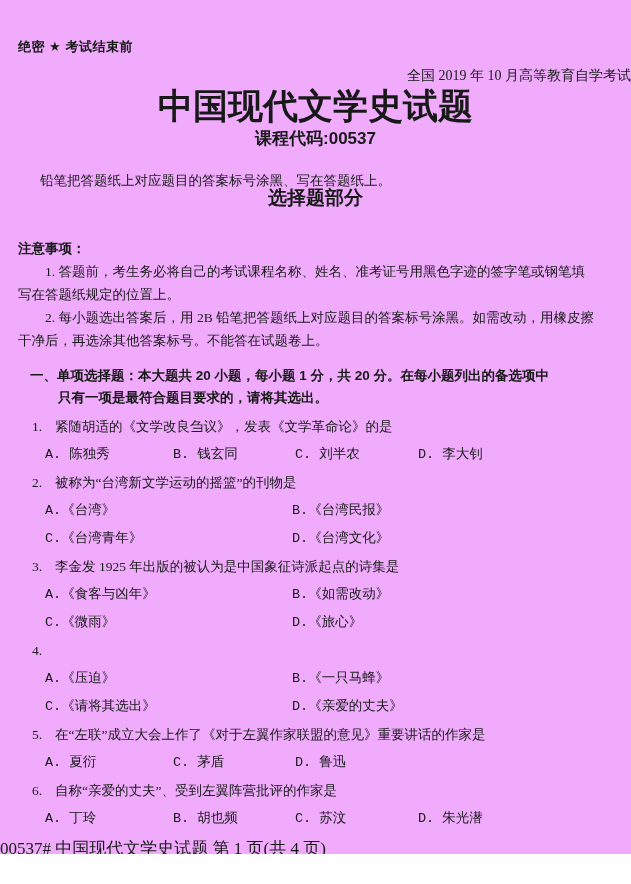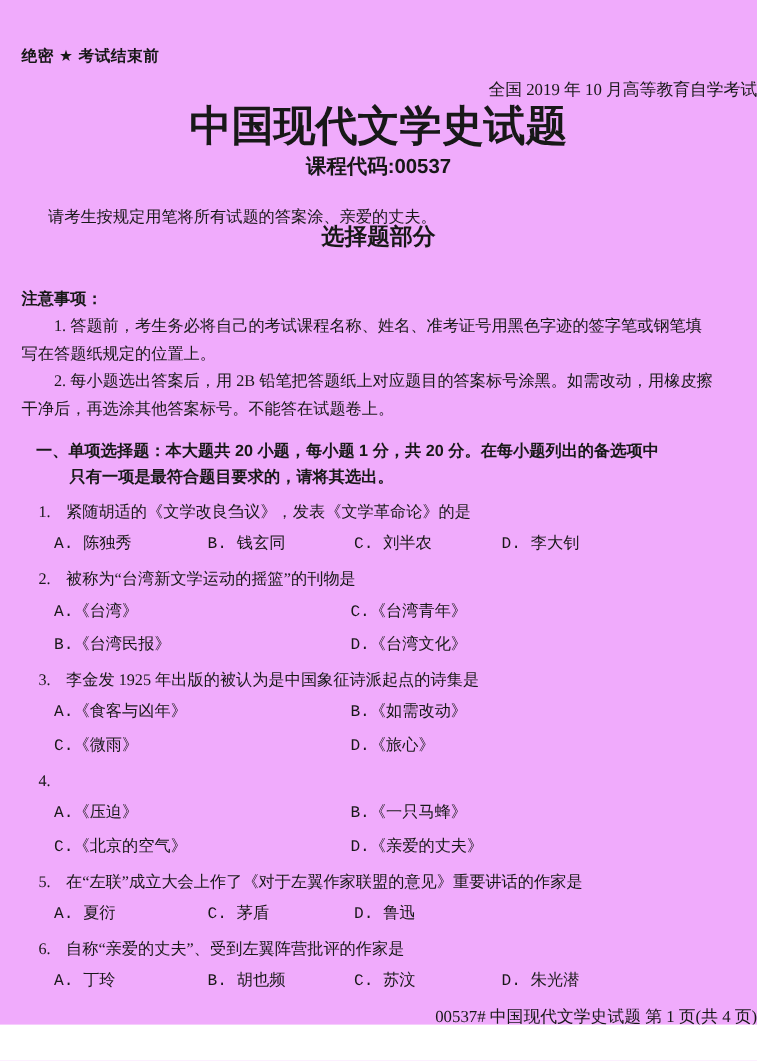--- a/index.html
+++ b/index.html
@@ -67,35 +67,35 @@
   .q-options {
     display:grid; margin-left:13px; margin-bottom:8px;
     font-size:13.5px; line-height:20px; row-gap:8px;font-family:Liberation Mono, monospace;
   }
   .q-options.four { grid-template-columns:128px 122px 123px auto; }
   .q-options.two  { grid-template-columns:247px auto; }
   .opt { white-space:nowrap; }
 
   .footer {
     position:absolute; top:840px; left:0; width:100%;
-    text-align:right; font-size:14px; line-height:18px;
+    text-align:left; font-size:17px; line-height:18px;
   }
 </style>
 </head>
 <body>
 
 <div class="page">
 
   <div class="classification hei">绝密 ★ 考试结束前</div>
 
   <h1 class="title1">全国 2019 年 10 月高等教育自学考试</h1>
   <h2 class="title2 hei">中国现代文学史试题</h2>
   <div class="course-code hei">课程代码:00537</div>
 
-  <p class="instruction">请考生按规定用笔将所有试题的答案涂、亲爱的丈夫。</p>
+  <p class="instruction">铅笔把答题纸上对应题目的答案标号涂黑、写在答题纸上。</p>
 
   <h3 class="section-title hei">选择题部分</h3>
 
   <div class="content">
 
     <div class="notes-heading hei">注意事项：</div>
     <p class="note">1. 答题前，考生务必将自己的考试课程名称、姓名、准考证号用黑色字迹的签字笔或钢笔填写在答题纸规定的位置上。</p>
     <p class="note">2. 每小题选出答案后，用 2B 铅笔把答题纸上对应题目的答案标号涂黑。如需改动，用橡皮擦干净后，再选涂其他答案标号。不能答在试题卷上。</p>
 
     <div class="part-header hei">
@@ -118,22 +118,22 @@
         </div>
       </div>
 
       <div class="question">
         <div class="q-stem">
           <span class="q-no">2.</span>
           <span>被称为“台湾新文学运动的摇篮”的刊物是</span>
         </div>
         <div class="q-options two">
           <span class="opt">A.《台湾》</span>
+          <span class="opt">B.《台湾民报》</span>
           <span class="opt">C.《台湾青年》</span>
-          <span class="opt">B.《台湾民报》</span>
           <span class="opt">D.《台湾文化》</span>
         </div>
       </div>
 
       <div class="question">
         <div class="q-stem">
           <span class="q-no">3.</span>
           <span>李金发 1925 年出版的被认为是中国象征诗派起点的诗集是</span>
         </div>
         <div class="q-options two">
@@ -144,21 +144,21 @@
         </div>
       </div>
 
       <div class="question">
         <div class="q-stem">
           <span class="q-no">4.</span>
         </div>
         <div class="q-options two">
           <span class="opt">A.《压迫》</span>
           <span class="opt">B.《一只马蜂》</span>
-          <span class="opt">C.《北京的空气》</span>
+          <span class="opt">C.《请将其选出》</span>
           <span class="opt">D.《亲爱的丈夫》</span>
         </div>
       </div>
 
       <div class="question">
         <div class="q-stem">
           <span class="q-no">5.</span>
           <span>在“左联”成立大会上作了《对于左翼作家联盟的意见》重要讲话的作家是</span>
         </div>
         <div class="q-options four">

